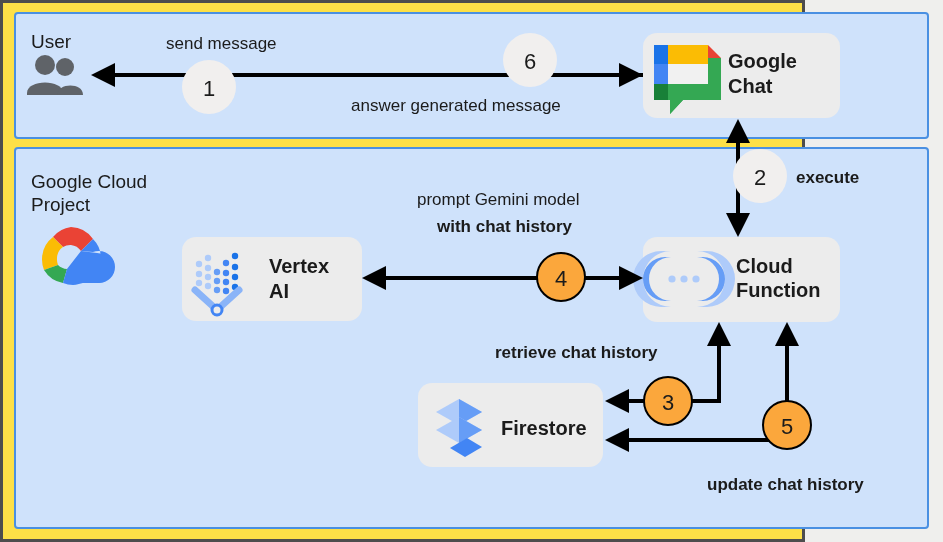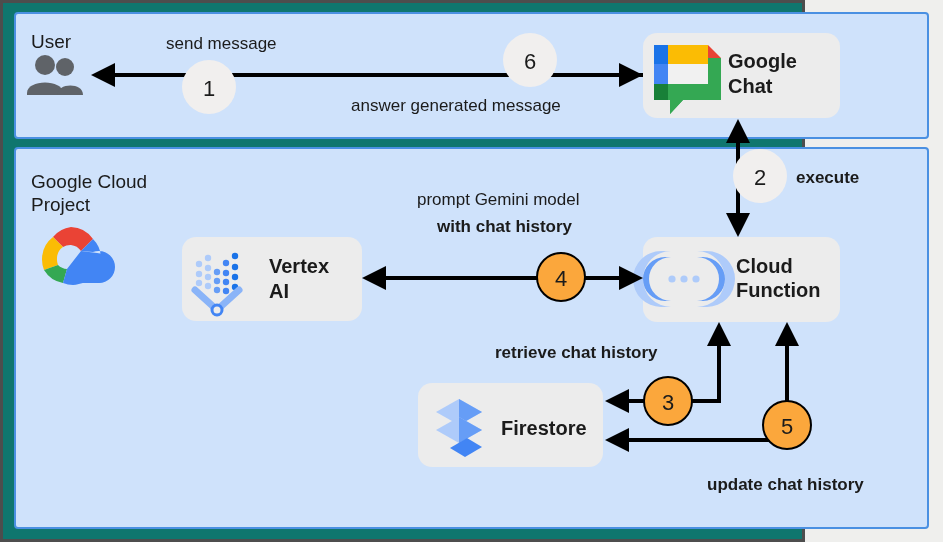--- a/index.html
+++ b/index.html
@@ -10,21 +10,21 @@
   body {
     width: 943px;
     height: 542px;
     overflow: hidden;
     font-family: "Liberation Sans", sans-serif;
   }
   #canvas {
     position: relative;
     width: 805px;
     height: 542px;
-    background: #0f766e;
+    background: #fde047;
     box-sizing: border-box;
     border: 3px solid #4d4d4d;
   }
   svg.diagram {
     position: absolute;
     left: 0;
     top: 0;
     width: 937px;
     height: 536px;
   }

